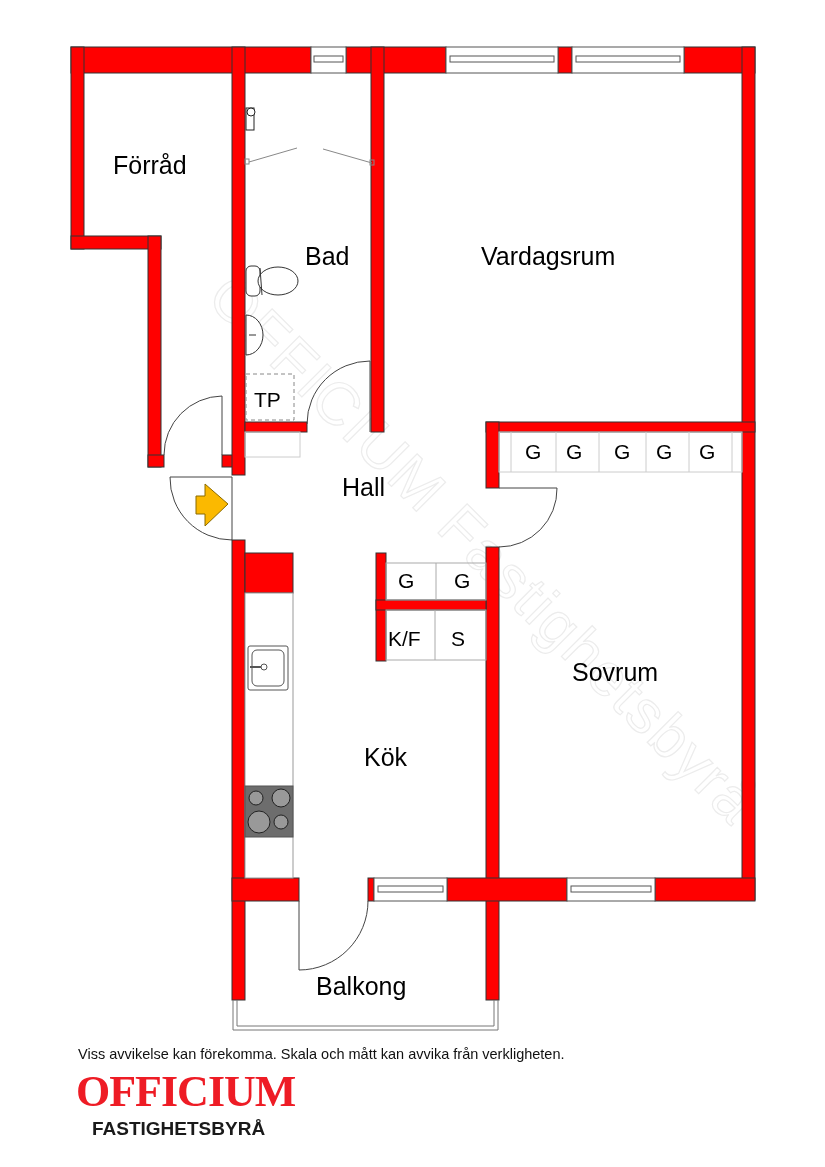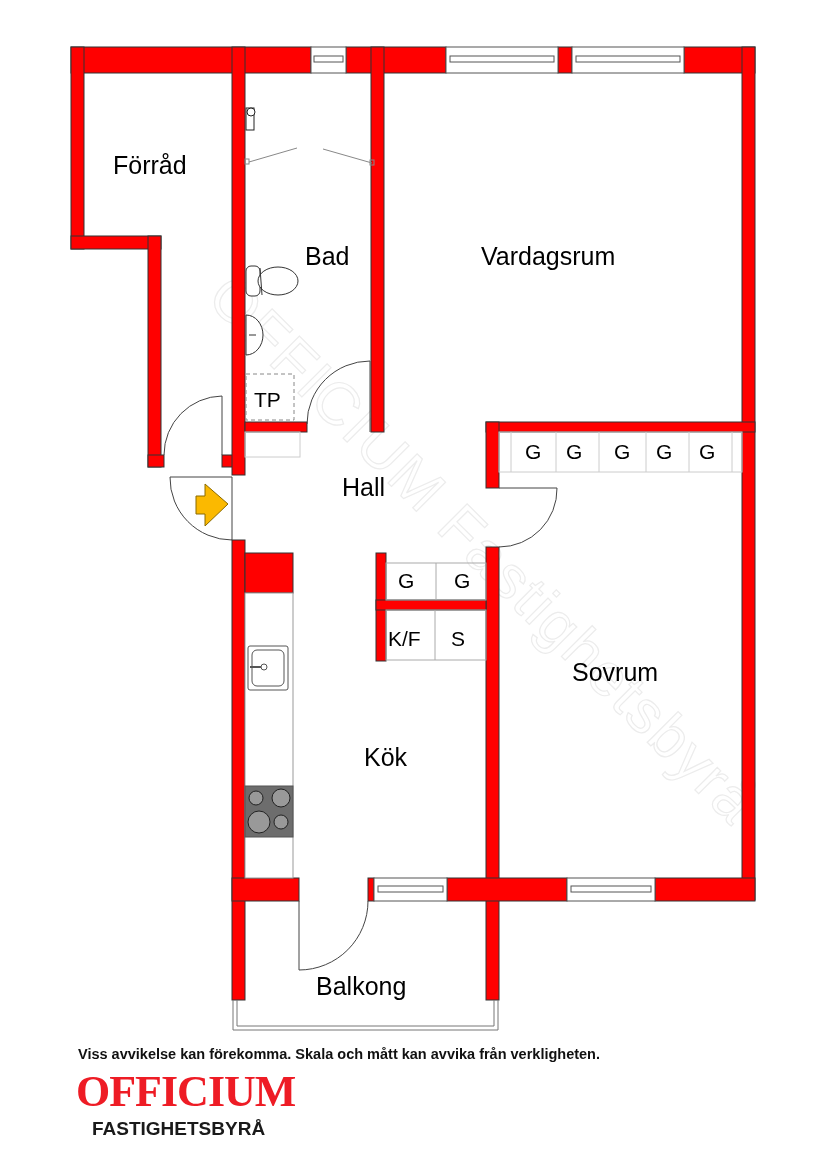--- a/index.html
+++ b/index.html
@@ -1,21 +1,21 @@
 <!DOCTYPE html>
 <html><head>
 <meta charset="utf-8">
 <style>
   html, body { margin: 0; padding: 0; background: #ffffff; }
   body { width: 825px; height: 1167px; position: relative; overflow: hidden; font-family: "Liberation Sans", sans-serif; }
   #plan { position: absolute; left: 0; top: 0; }
   .room-label { font-family: "Liberation Sans", sans-serif; font-size: 25px; fill: #000; }
   .fix-label { font-family: "Liberation Sans", sans-serif; font-size: 21px; fill: #000; }
   .watermark { font-family: "Liberation Sans", sans-serif; font-size: 60px; fill: none; stroke: #ececec; stroke-width: 1.2; letter-spacing: 2px; }
-  #disclaimer { position: absolute; left: 78px; top: 1046px; font-size: 14.5px; color: #111; white-space: nowrap; font-weight: bold; }
+  #disclaimer { position: absolute; left: 78px; top: 1046px; font-size: 14.5px; color: #111; white-space: nowrap; }
   #brand { position: absolute; left: 76px; top: 1070px; font-size: 44px; font-weight: bold; color: #ee1c25; letter-spacing: -1px; line-height: 1; font-family: Liberation Serif, serif; }
   #brand-sub { position: absolute; left: 92px; top: 1119px; font-size: 19px; font-weight: bold; color: #1a1a1a; line-height: 1; }
 </style>
 </head>
 <body>
 
 <svg id="plan" width="825" height="1040" viewBox="0 0 825 1040" xmlns="http://www.w3.org/2000/svg">
 
   <text class="watermark" transform="translate(205,300) rotate(45)">OFFICIUM Fastighetsbyrå</text>
 

